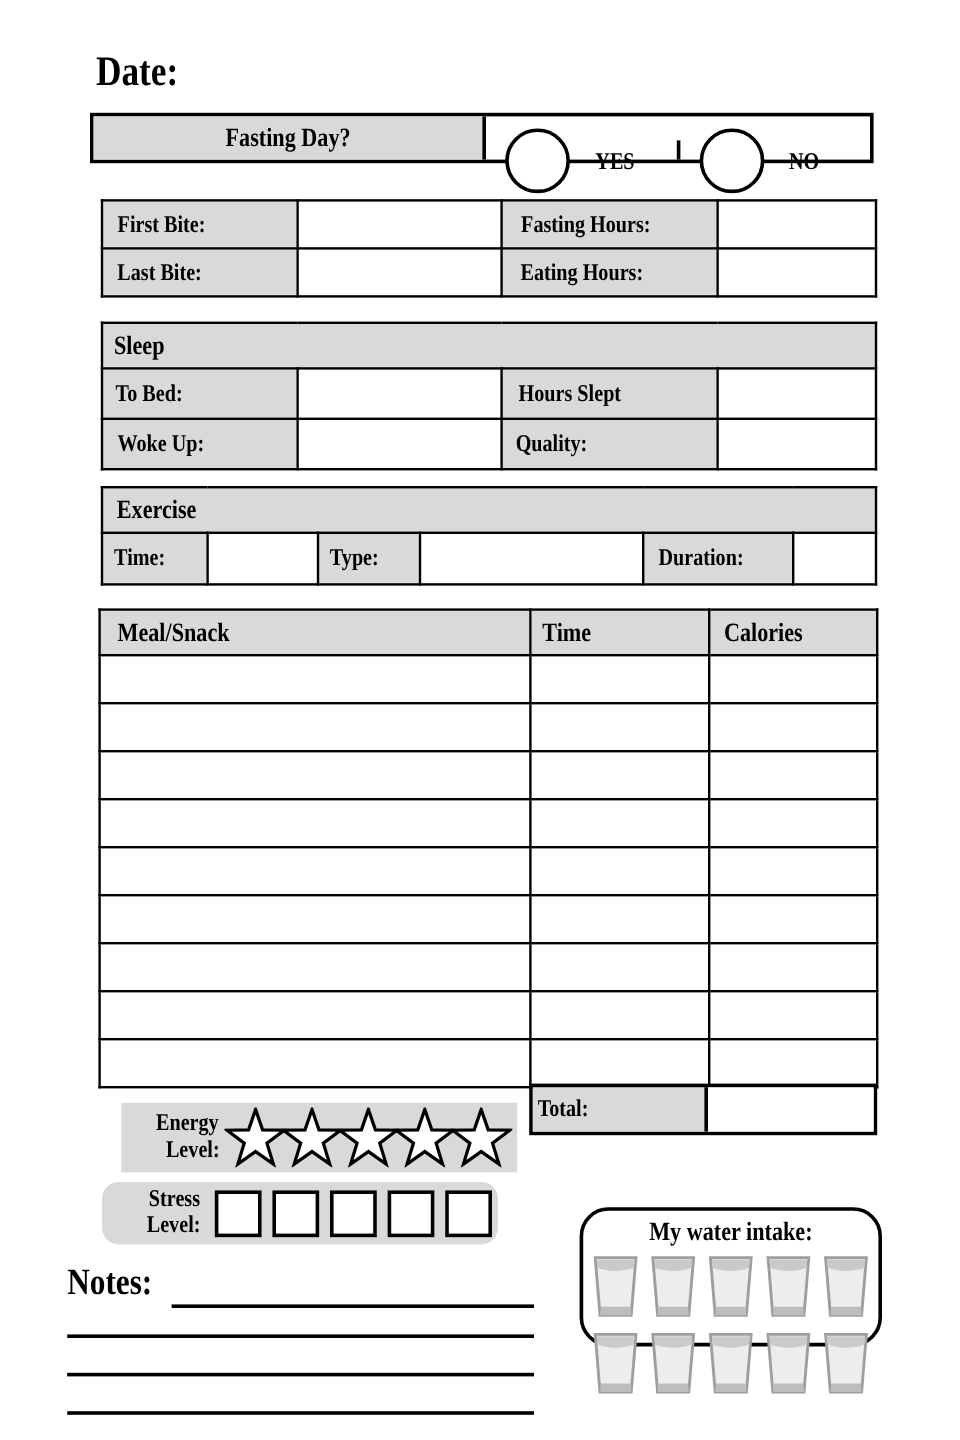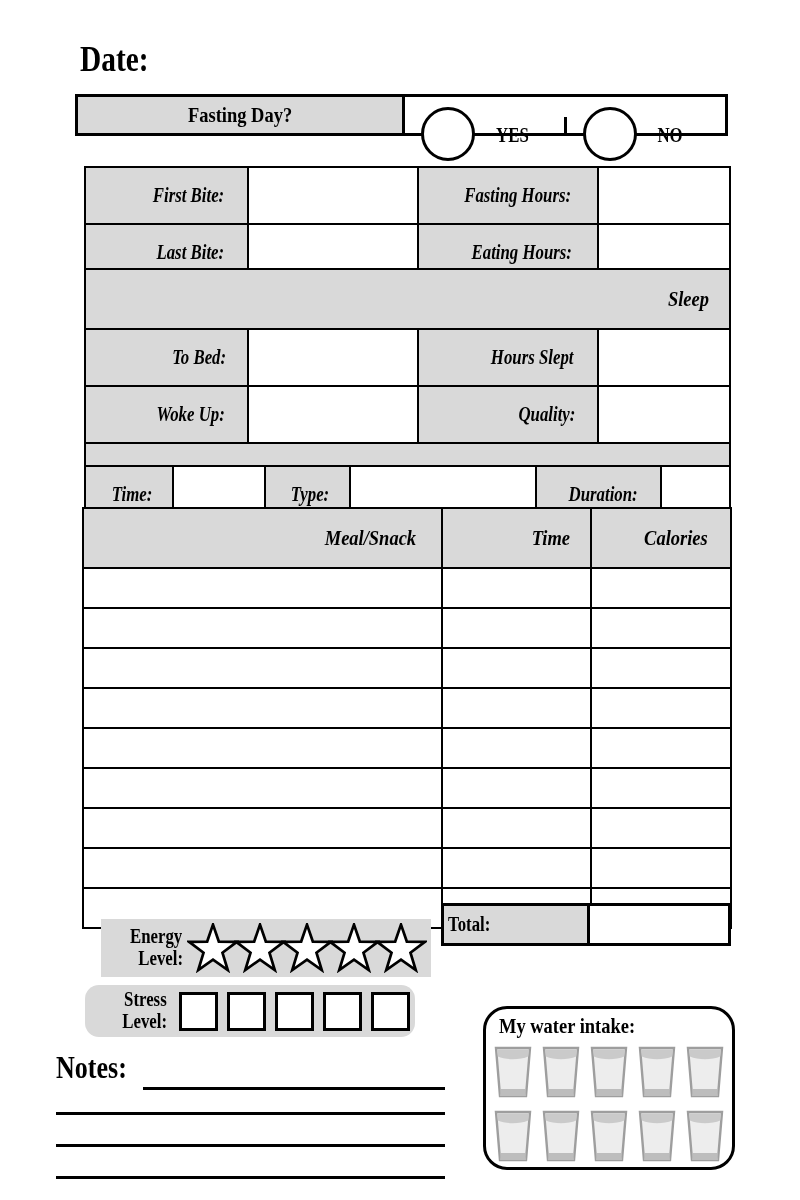--- a/index.html
+++ b/index.html
@@ -18,21 +18,21 @@
   .bar-q{width:327px;background:var(--gray);border-right:3px solid #000;display:flex;
          align-items:center;justify-content:center;font-size:22px;box-sizing:border-box;}
   .bar-opt{flex:1;position:relative;box-sizing:border-box;margin-top:20px;}
   .bar-opt.yes{border-right:3px solid #000;}
   .circle{position:absolute;width:48px;height:48px;border:3px solid #000;border-radius:50%;
           background:#fff;top:-10px;left:16px;z-index:2;}
   .optlabel{position:absolute;left:88px;top:0;height:36px;display:flex;align-items:center;font-size:20px;}
 
   
   table{border-collapse:collapse;position:absolute;table-layout:fixed;}
-  td,th{border:2.5px solid #000;padding:16px;text-align:right;vertical-align:middle;overflow:hidden;font-style:italic;}
+  td,th{border:2.5px solid #000;padding:5px;text-align:left;vertical-align:middle;overflow:hidden;}
   .lbl{background:var(--gray);font-size:20px;}
   .inp{background:#fff;}
   th.section{background:var(--gray);font-size:22px;font-weight:700;}
 
   #bites-table{left:84px;top:166px;width:645px;}
   #bites-table tr{height:40px;}
   #sleep-table{left:84px;top:268px;width:645px;}
   #sleep-table thead tr{height:34px;}
   #sleep-table tbody tr{height:42px;}
   #exercise-table{left:84px;top:405px;width:645px;}
@@ -54,22 +54,22 @@
               display:flex;align-items:center;}
   #stress-box{left:85px;top:985px;width:330px;height:52px;background:var(--gray);
               display:flex;align-items:center;border-radius:14px;}
   .rate-label{width:86px;text-align:right;font-size:20px;line-height:1.08;}
   #stars{display:flex;align-items:center;}
   .star{width:52px;height:50px;margin-right:-5px;}
   #boxes{display:flex;gap:9px;margin-left:8px;}
   .sq{width:33px;height:33px;border:3px solid #000;background:#fff;}
 
   
-  #water-box{left:483px;top:1006px;width:252px;height:164px;border:3px solid #000;border-radius:24px;
-             box-sizing:border-box;text-align:left;background:#fff;}
+  #water-box{left:483px;top:1006px;width:252px;height:116px;border:3px solid #000;border-radius:24px;
+             box-sizing:border-box;text-align:center;background:#fff;}
   #water-title{font-size:22px;margin-top:4px;}
   .glass-row{display:flex;justify-content:center;gap:8px;margin-top:7px;}
   .glass-row+.glass-row{margin-top:12px;}
   .glass{width:40px;height:52px;}
 
   
   #notes-label{left:56px;top:1050px;font-size:31px;}
   .nline{position:absolute;height:3px;background:#000;}
   #nline1{left:143px;top:1087px;width:302px;}
   #nline2{left:56px;top:1112px;width:389px;}

